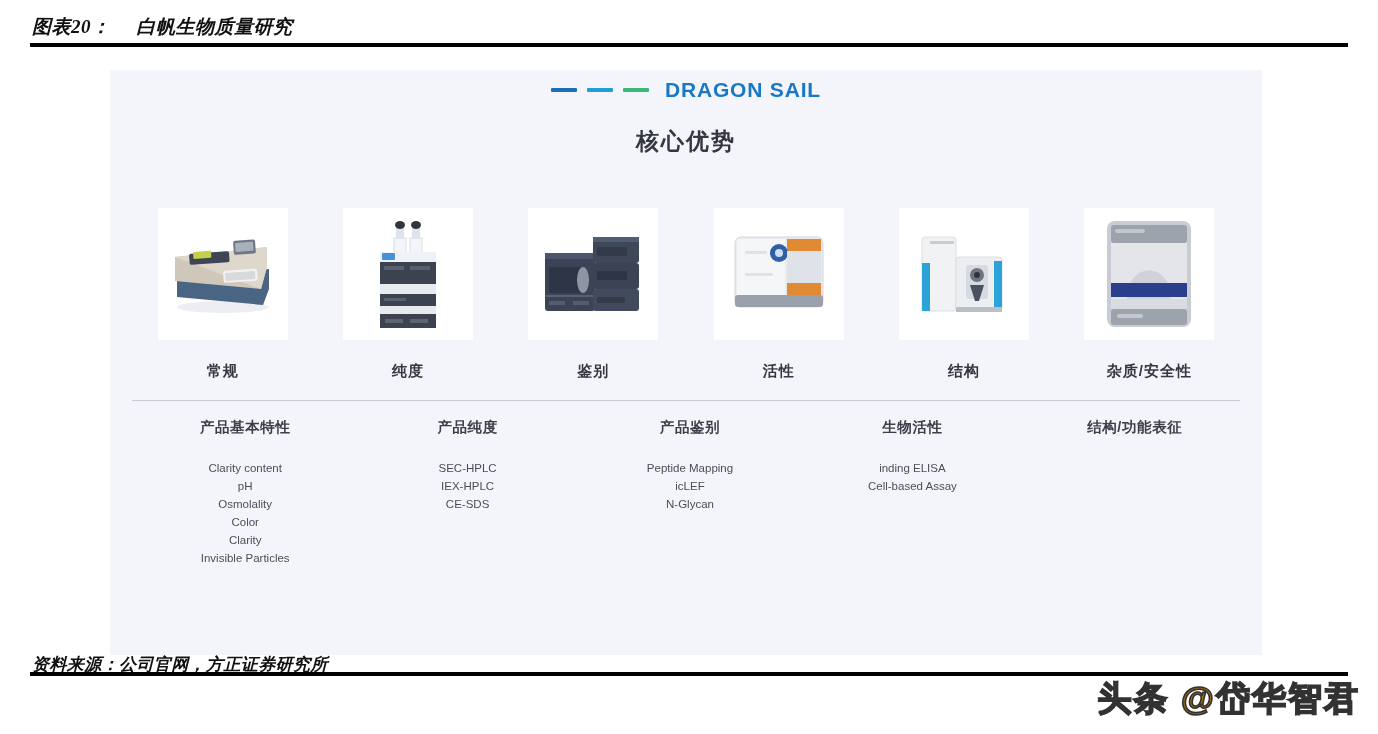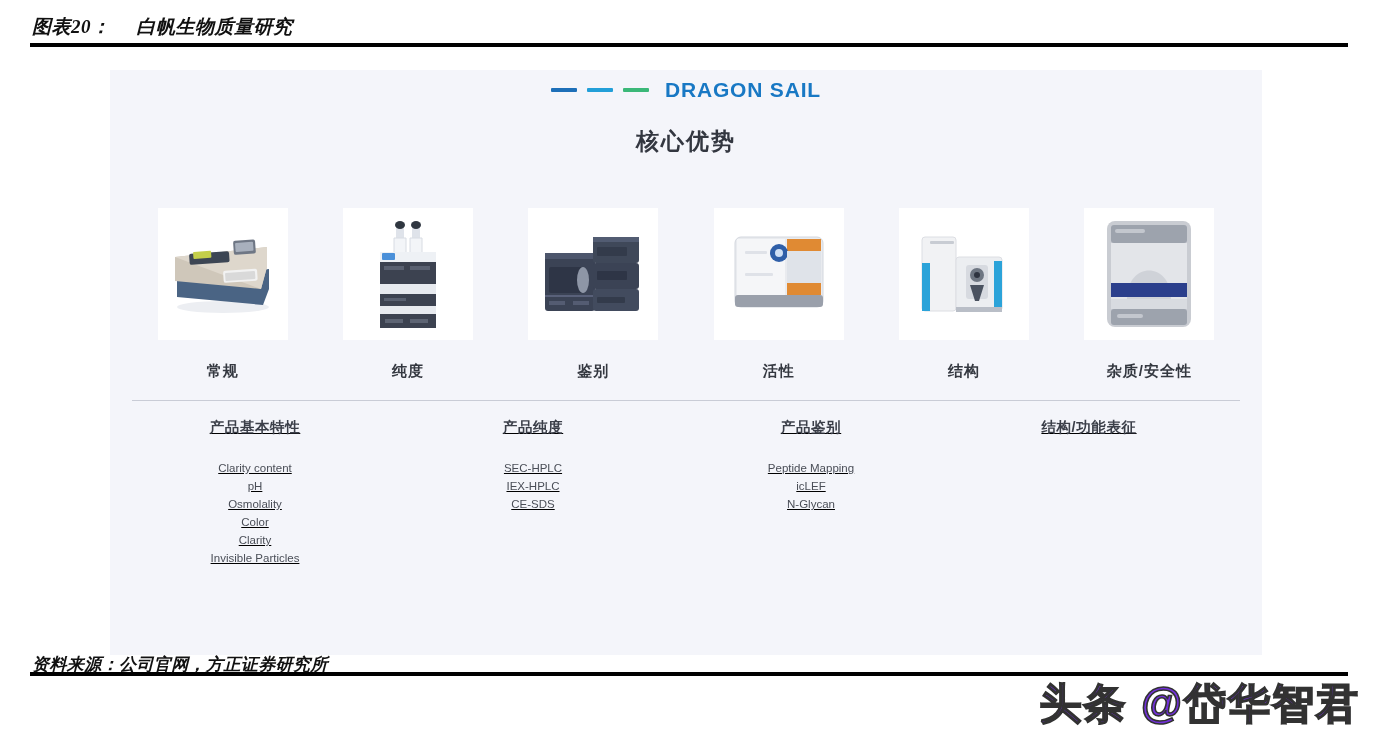--- a/index.html
+++ b/index.html
@@ -75,23 +75,23 @@
   }
 
   
   .divider {
     position: absolute; left: 22px; top: 330px;
     width: 1108px; height: 1px; background: #c9ccd6;
   }
 
   
   .details {
-    position: absolute; left: 6px; top: 348px;
+    position: absolute; left: 24px; top: 348px;
     width: 1112px;
-    display: grid; grid-template-columns: repeat(4, 1fr); text-decoration: underline;
+    display: grid; grid-template-columns: repeat(5, 1fr);
   }
   .dcol { display: flex; flex-direction: column; align-items: center; }
   .sub-head {
     font-size: 14.5px; font-weight: 700; color: #3b3f49;
     letter-spacing: 0.6px; margin-bottom: 22px;
   }
   .item-list { display: flex; flex-direction: column; align-items: center; }
   .item {
     font-size: 11.5px; color: #4a4e57; line-height: 18px;
     white-space: nowrap;
@@ -103,21 +103,21 @@
     width: 1318px; height: 4px; background: #000;
   }
   .source {
     position: absolute; left: 32px; top: 653px;
     font-family: "Liberation Serif", "DejaVu Serif", serif;
     font-style: italic; font-size: 17px; font-weight: 700; color: #111;
     letter-spacing: 0.4px; white-space: nowrap;
   }
   .watermark {
     position: absolute; right: 18px; top: 676px;
-    font-size: 42px; font-weight: 700; color: #6d28d9;
+    font-size: 34px; font-weight: 700; color: #a16207;
     letter-spacing: 2px; white-space: nowrap;
     -webkit-text-stroke: 1.6px #2a2a2a;
     text-shadow: 0 0 1px rgba(0,0,0,.35);
     opacity: .96;
   }
 </style>
 </head>
 <body>
 
 <div class="page">
@@ -289,20 +289,27 @@
 
       <div class="dcol">
         <div class="sub-head">产品鉴别</div>
         <div class="item-list">
           <div class="item">Peptide Mapping</div>
           <div class="item">icLEF</div>
           <div class="item">N-Glycan</div>
         </div>
       </div>
 
+      <div class="dcol">
+        <div class="sub-head">生物活性</div>
+        <div class="item-list">
+          <div class="item">inding ELISA</div>
+          <div class="item">Cell-based Assay</div>
+        </div>
+      </div>
 
       <div class="dcol">
         <div class="sub-head">结构/功能表征</div>
       </div>
 
 
     </div>
   </div>
 
   <div class="rule-bottom"></div>

